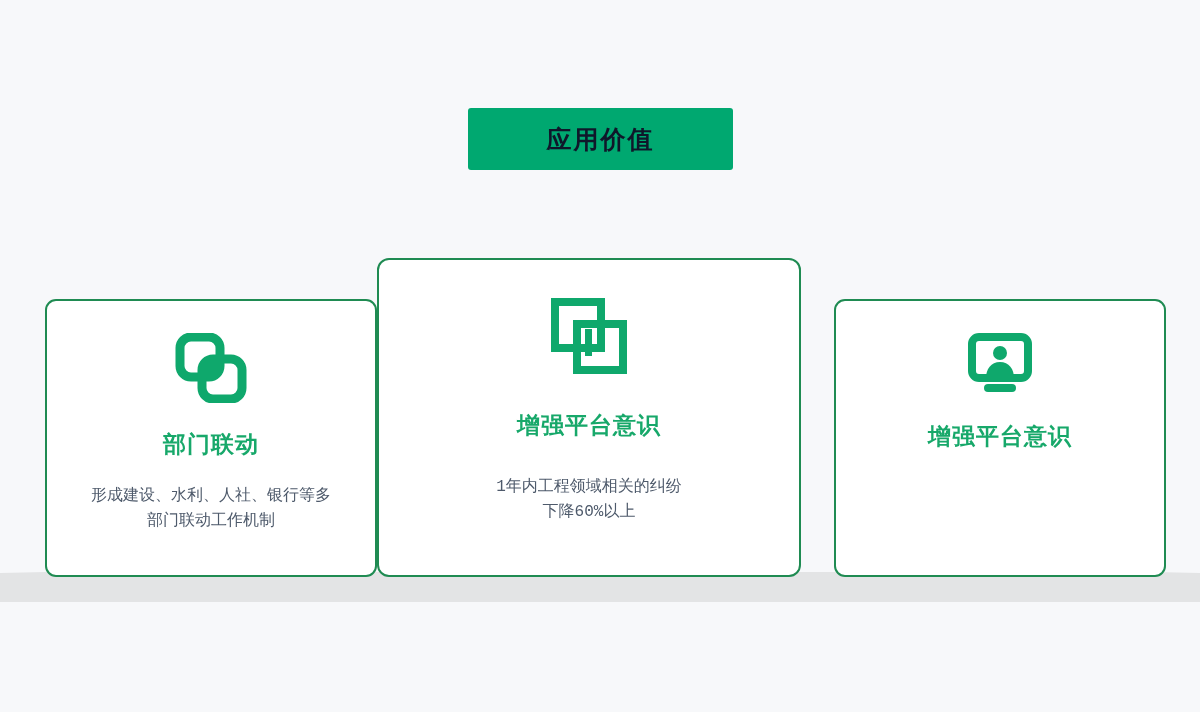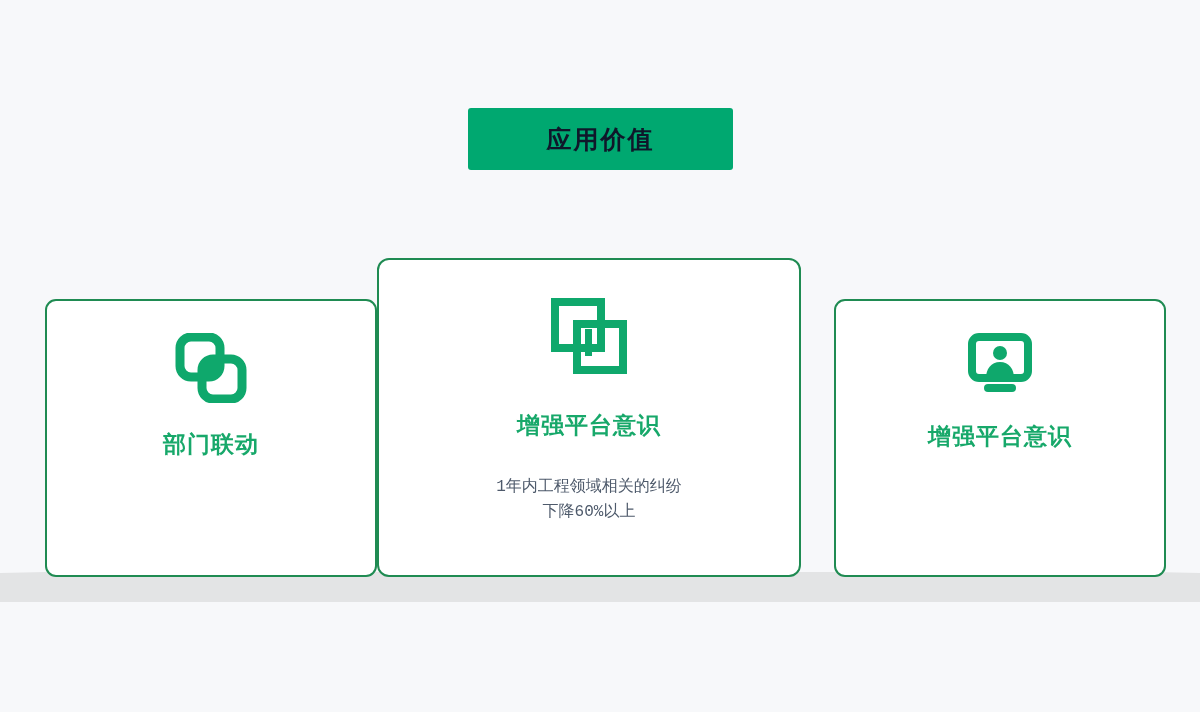--- a/index.html
+++ b/index.html
@@ -124,20 +124,22 @@
 
   <div class="card card-side card-left">
     <span class="card-icon">
       <svg width="72" height="70" viewBox="0 0 72 70" xmlns="http://www.w3.org/2000/svg">
         <rect x="5" y="4" width="40" height="40" rx="11" ry="11" fill="none" stroke="#0fa86c" stroke-width="9"></rect>
         <rect x="27" y="26" width="40" height="40" rx="11" ry="11" fill="none" stroke="#0fa86c" stroke-width="9"></rect>
         <rect x="27" y="26" width="18" height="18" fill="#0fa86c"></rect>
       </svg>
     </span>
     <span class="card-title">部门联动</span>
+    <span class="card-desc">形成建设、水利、人社、银行等多
+部门联动工作机制</span>
   </div>
 
   <div class="card card-side card-right">
     <span class="card-icon">
       <svg width="66" height="62" viewBox="0 0 66 62" xmlns="http://www.w3.org/2000/svg">
         <rect x="5" y="4" width="56" height="41" rx="7" ry="7" fill="none" stroke="#0fa86c" stroke-width="8"></rect>
         <circle cx="33" cy="20" r="7" fill="#0fa86c"></circle>
         <path d="M33 29 c-9 0 -14 7 -14 16 h28 c0 -9 -5 -16 -14 -16 z" fill="#0fa86c"></path>
         <rect x="17" y="51" width="32" height="8" rx="4" ry="4" fill="#0fa86c"></rect>
       </svg>

